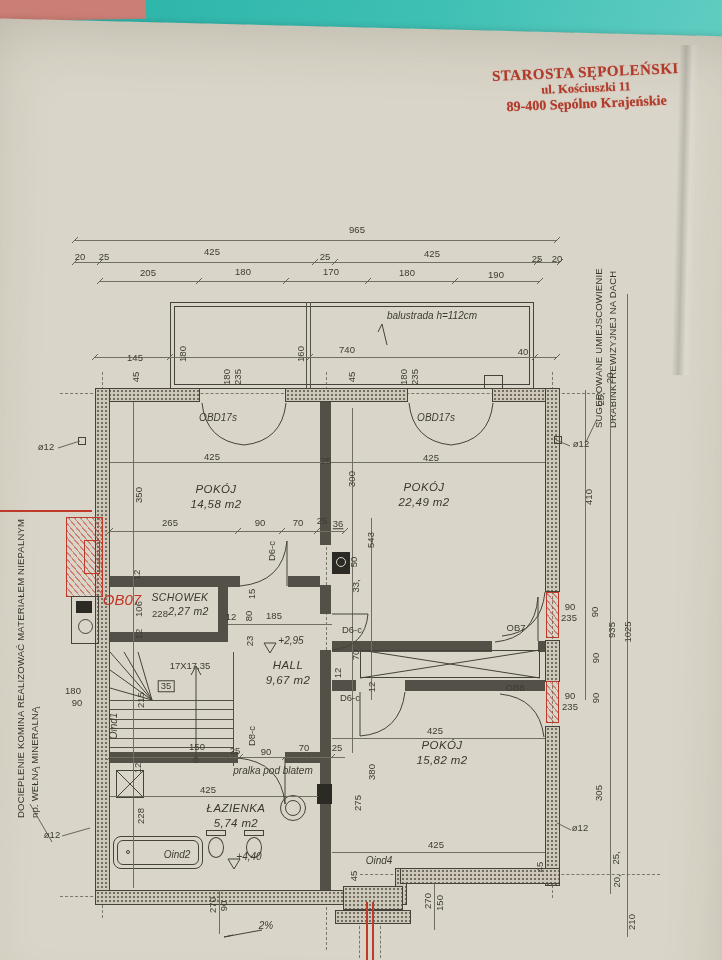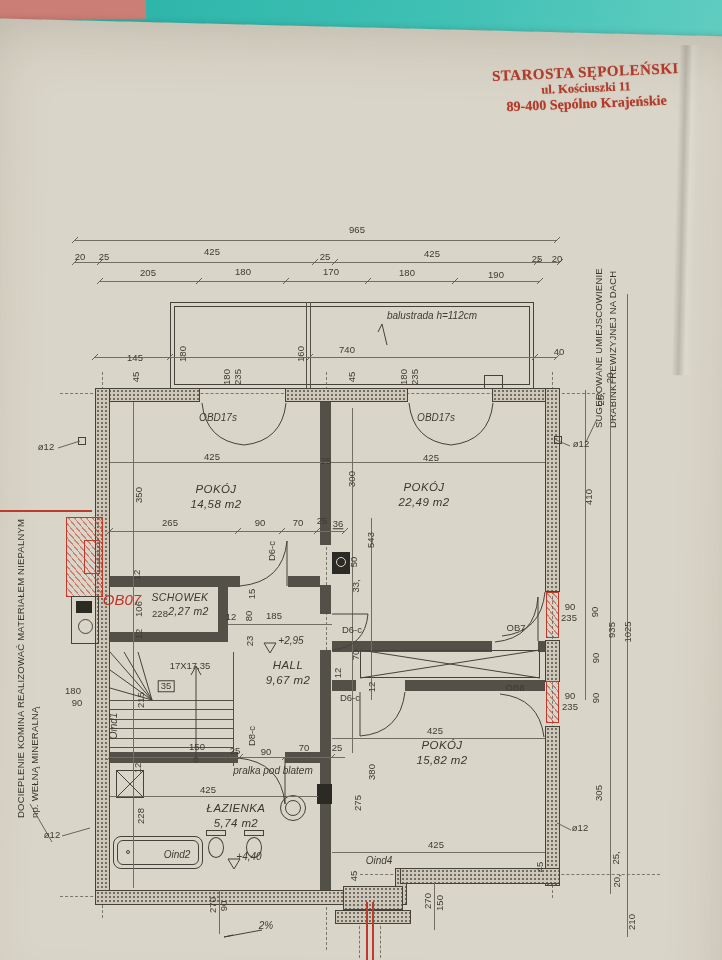--- a/index.html
+++ b/index.html
@@ -248,21 +248,21 @@
       <span class="dim" style="left: 148px; top: 273px;">205</span>
       <span class="dim" style="left: 243px; top: 272px;">180</span>
       <span class="dim" style="left: 331px; top: 272px;">170</span>
       <span class="dim" style="left: 407px; top: 273px;">180</span>
       <span class="dim" style="left: 496px; top: 275px;">190</span>
       <span class="dim it" style="left: 432px; top: 316px;">balustrada h=112cm</span>
       <span class="dim" style="left: 135px; top: 358px;">145</span>
       <span class="dim" style="left: 183px; top: 354px; transform: translate(-50%, -50%) rotate(-90deg);">180</span>
       <span class="dim" style="left: 301px; top: 354px; transform: translate(-50%, -50%) rotate(-90deg);">160</span>
       <span class="dim" style="left: 347px; top: 350px;">740</span>
-      <span class="dim" style="left: 544px; top: 352px; padding-left: 30px;">40</span>
+      <span class="dim" style="left: 508px; top: 352px; padding-left: 30px;">40</span>
       <span class="dim" style="left: 136px; top: 377px; transform: translate(-50%, -50%) rotate(-90deg);">45</span>
       <span class="dim" style="left: 227px; top: 377px; transform: translate(-50%, -50%) rotate(-90deg);">180</span>
       <span class="dim" style="left: 238px; top: 377px; transform: translate(-50%, -50%) rotate(-90deg);">235</span>
       <span class="dim" style="left: 352px; top: 377px; transform: translate(-50%, -50%) rotate(-90deg);">45</span>
       <span class="dim" style="left: 404px; top: 377px; transform: translate(-50%, -50%) rotate(-90deg);">180</span>
       <span class="dim" style="left: 415px; top: 377px; transform: translate(-50%, -50%) rotate(-90deg);">235</span>
       <span class="dim it" style="left: 218px; top: 418px;">OBD17s</span>
       <span class="dim it" style="left: 436px; top: 418px;">OBD17s</span>
       <span class="dim" style="left: 212px; top: 457px;">425</span>
       <span class="dim" style="left: 326px; top: 461px;">25</span>

